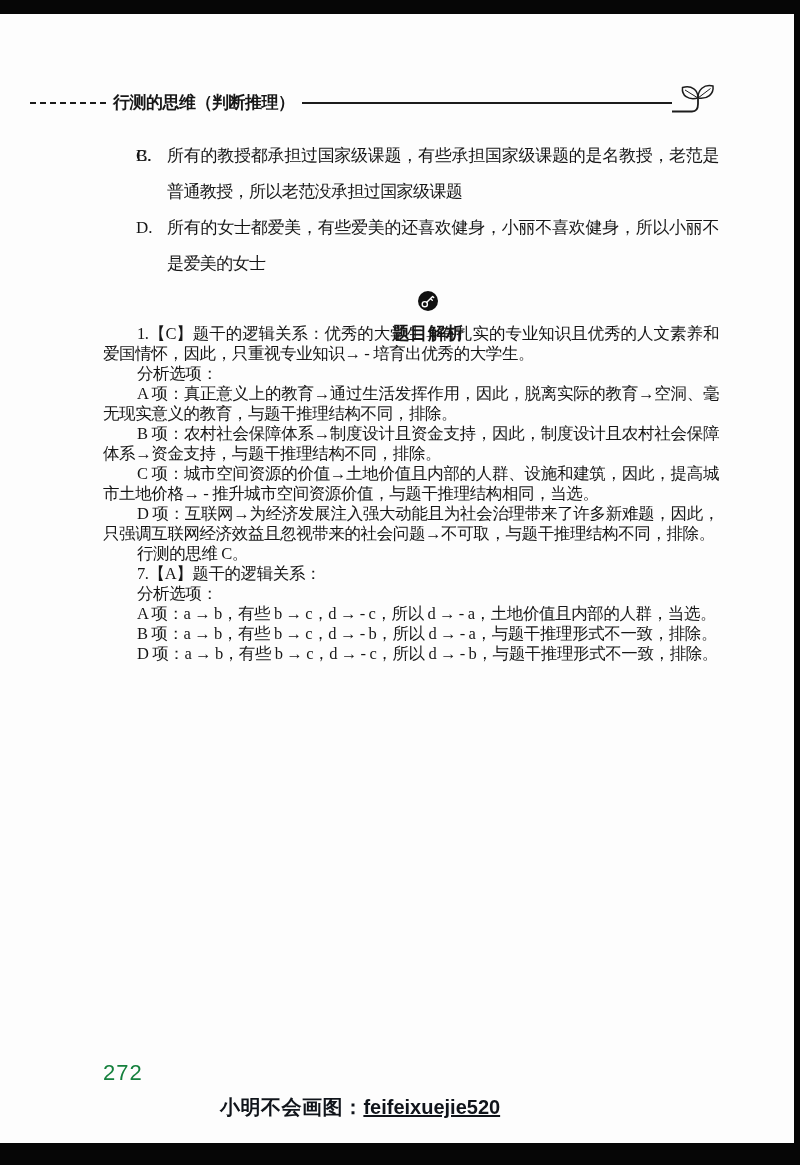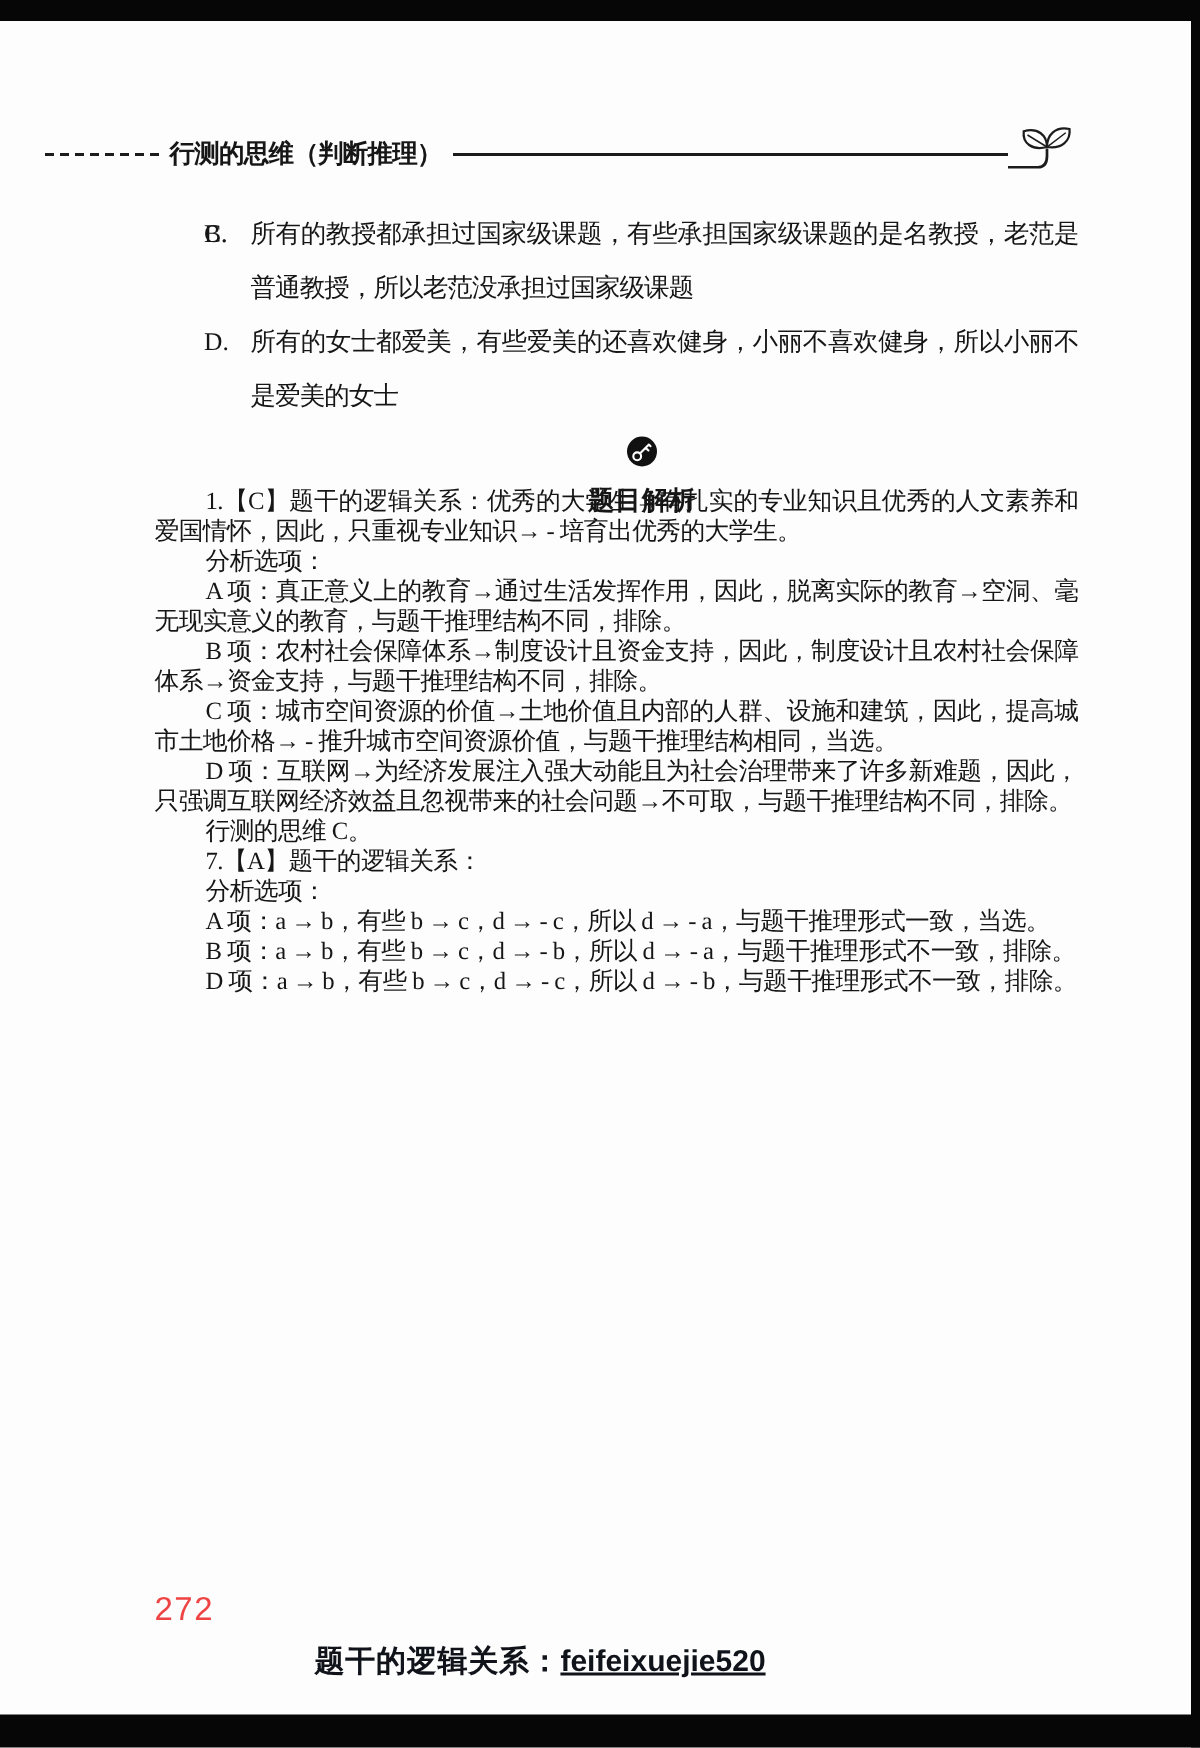--- a/index.html
+++ b/index.html
@@ -50,21 +50,21 @@
   .para{
     margin:0;font-size:16.5px;line-height:20px;letter-spacing:-0.4px;
     text-align:justify;
   }
   .para.indent{text-indent:34px;}
 
   
   .page-number{
     position:absolute;left:103px;top:1060px;
     font-family:"Liberation Sans","DejaVu Sans",sans-serif;
-    font-size:22px;letter-spacing:1px;color:#ef4444;
+    font-size:22px;letter-spacing:1px;color:#15803d;
   }
   .promo{
     position:absolute;left:0;top:1094px;width:720px;text-align:center;
     font-weight:bold;font-size:20px;color:#10141a;
   }
   .promo .cn{font-family:"Liberation Serif","DejaVu Serif",serif;letter-spacing:0.5px;}
   .promo .latin{font-family:"Liberation Sans","DejaVu Sans",sans-serif;letter-spacing:0;text-decoration:underline;}
 </style>
 </head>
 <body>
@@ -104,22 +104,22 @@
   <div id="paras" class="paras">
       <p class="para indent">1.【C】题干的逻辑关系：优秀的大学生→有扎实的专业知识且优秀的人文素养和爱国情怀，因此，只重视专业知识→ - 培育出优秀的大学生。</p>
       <p class="para indent">分析选项：</p>
       <p class="para indent">A 项：真正意义上的教育→通过生活发挥作用，因此，脱离实际的教育→空洞、毫无现实意义的教育，与题干推理结构不同，排除。</p>
       <p class="para indent">B 项：农村社会保障体系→制度设计且资金支持，因此，制度设计且农村社会保障体系→资金支持，与题干推理结构不同，排除。</p>
       <p class="para indent">C 项：城市空间资源的价值→土地价值且内部的人群、设施和建筑，因此，提高城市土地价格→ - 推升城市空间资源价值，与题干推理结构相同，当选。</p>
       <p class="para indent">D 项：互联网→为经济发展注入强大动能且为社会治理带来了许多新难题，因此，只强调互联网经济效益且忽视带来的社会问题→不可取，与题干推理结构不同，排除。</p>
       <p class="para indent">行测的思维 C。</p>
       <p class="para indent">7.【A】题干的逻辑关系：</p>
       <p class="para indent">分析选项：</p>
-      <p class="para indent">A 项：a → b，有些 b → c，d → - c，所以 d → - a，与题干推理形式一致，当选。</p>
+      <p class="para indent">A 项：a → b，有些 b → c，d → - c，所以 d → - a，土地价值且内部的人群，当选。</p>
       <p class="para indent">B 项：a → b，有些 b → c，d → - b，所以 d → - a，与题干推理形式不一致，排除。</p>
       <p class="para indent">D 项：a → b，有些 b → c，d → - c，所以 d → - b，与题干推理形式不一致，排除。</p>
     </div>
 </div>
 
 <div class="page-number">272</div>
 <div class="promo">
-  <span class="cn">题干的逻辑关系：</span><span class="latin">feifeixuejie520</span>
+  <span class="cn">小明不会画图：</span><span class="latin">feifeixuejie520</span>
 </div>
 
 </body></html>

